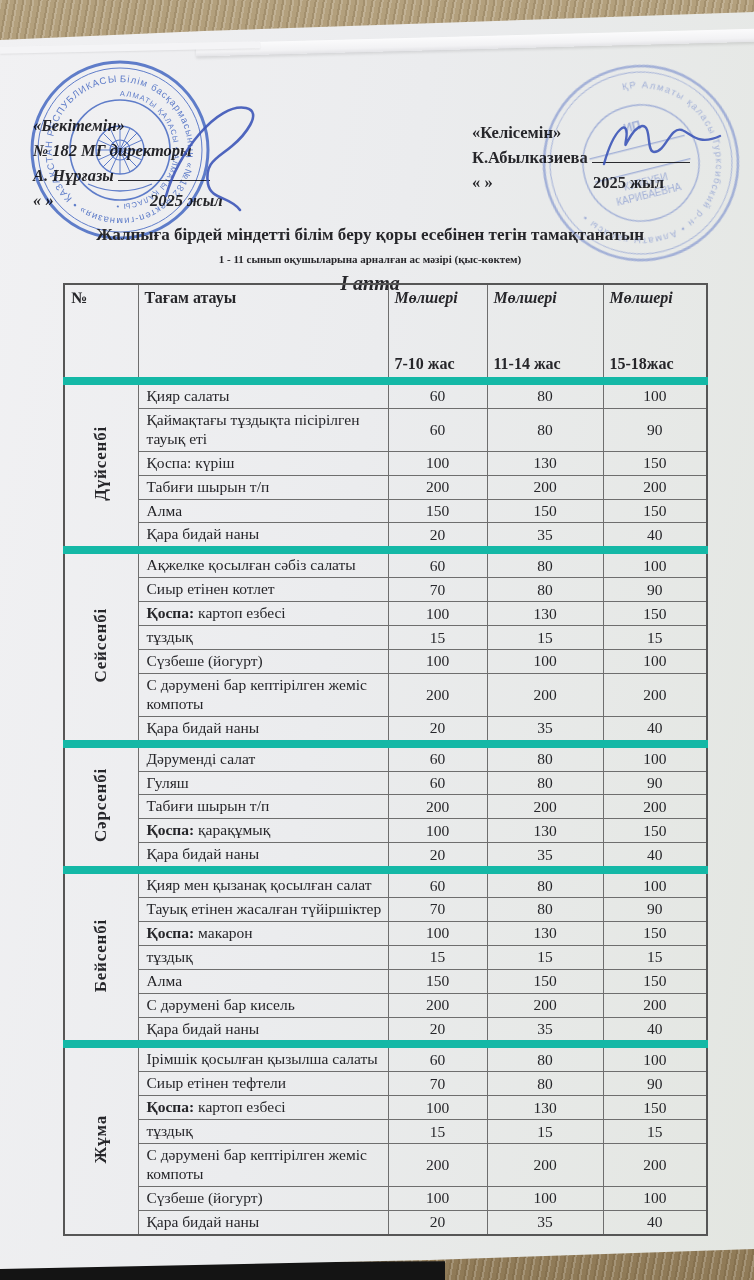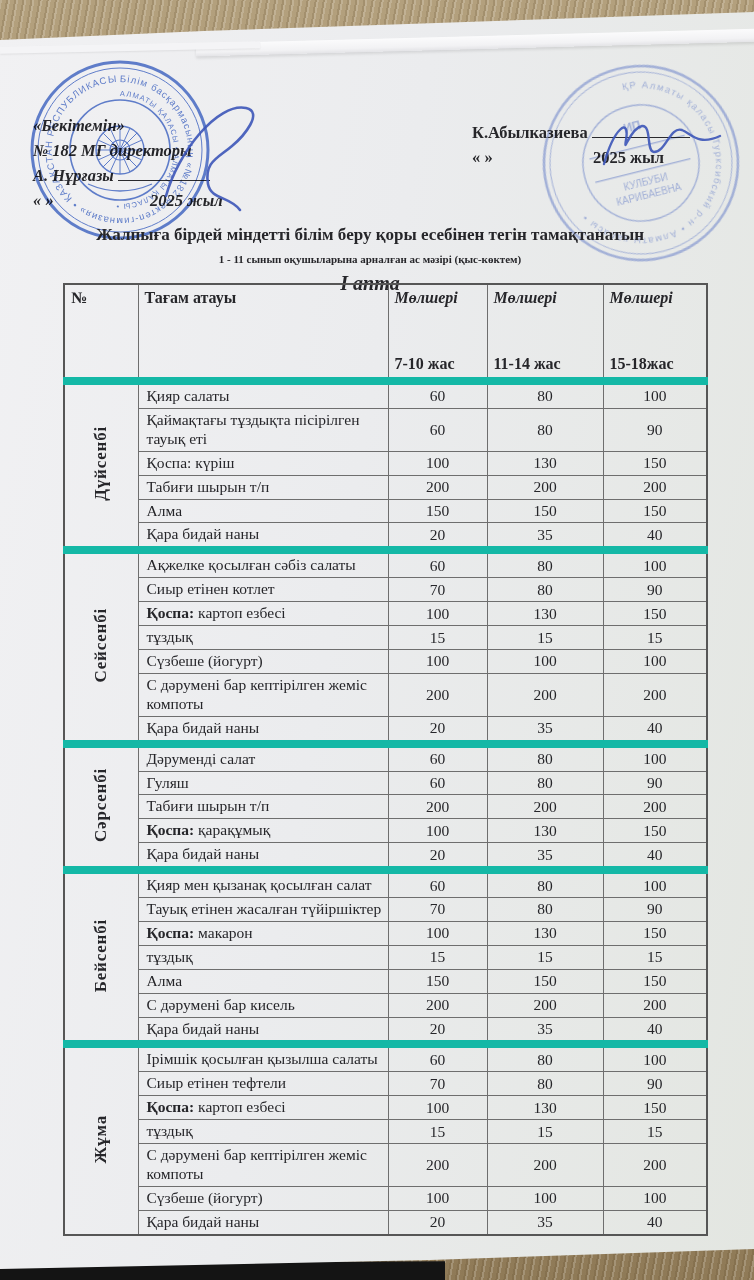--- a/index.html
+++ b/index.html
@@ -95,20 +95,21 @@
       <span class="sig-line" style="width:92px"></span>
     </div>
     <div>
       <span>«    »</span>
       <span class="gap" style="width:88px"></span>
       <span>2025 жыл</span>
     </div>
   </div>
 
   <div class="appr appr-right">
+    <div>«Келісемін»</div>
     <div>
       <span>К.Абылказиева</span>
       <span class="sig-line" style="width:98px"></span>
     </div>
     <div>
       <span>«   »</span>
       <span class="gap" style="width:92px"></span>
       <span>2025 жыл</span>
     </div>
   </div>

